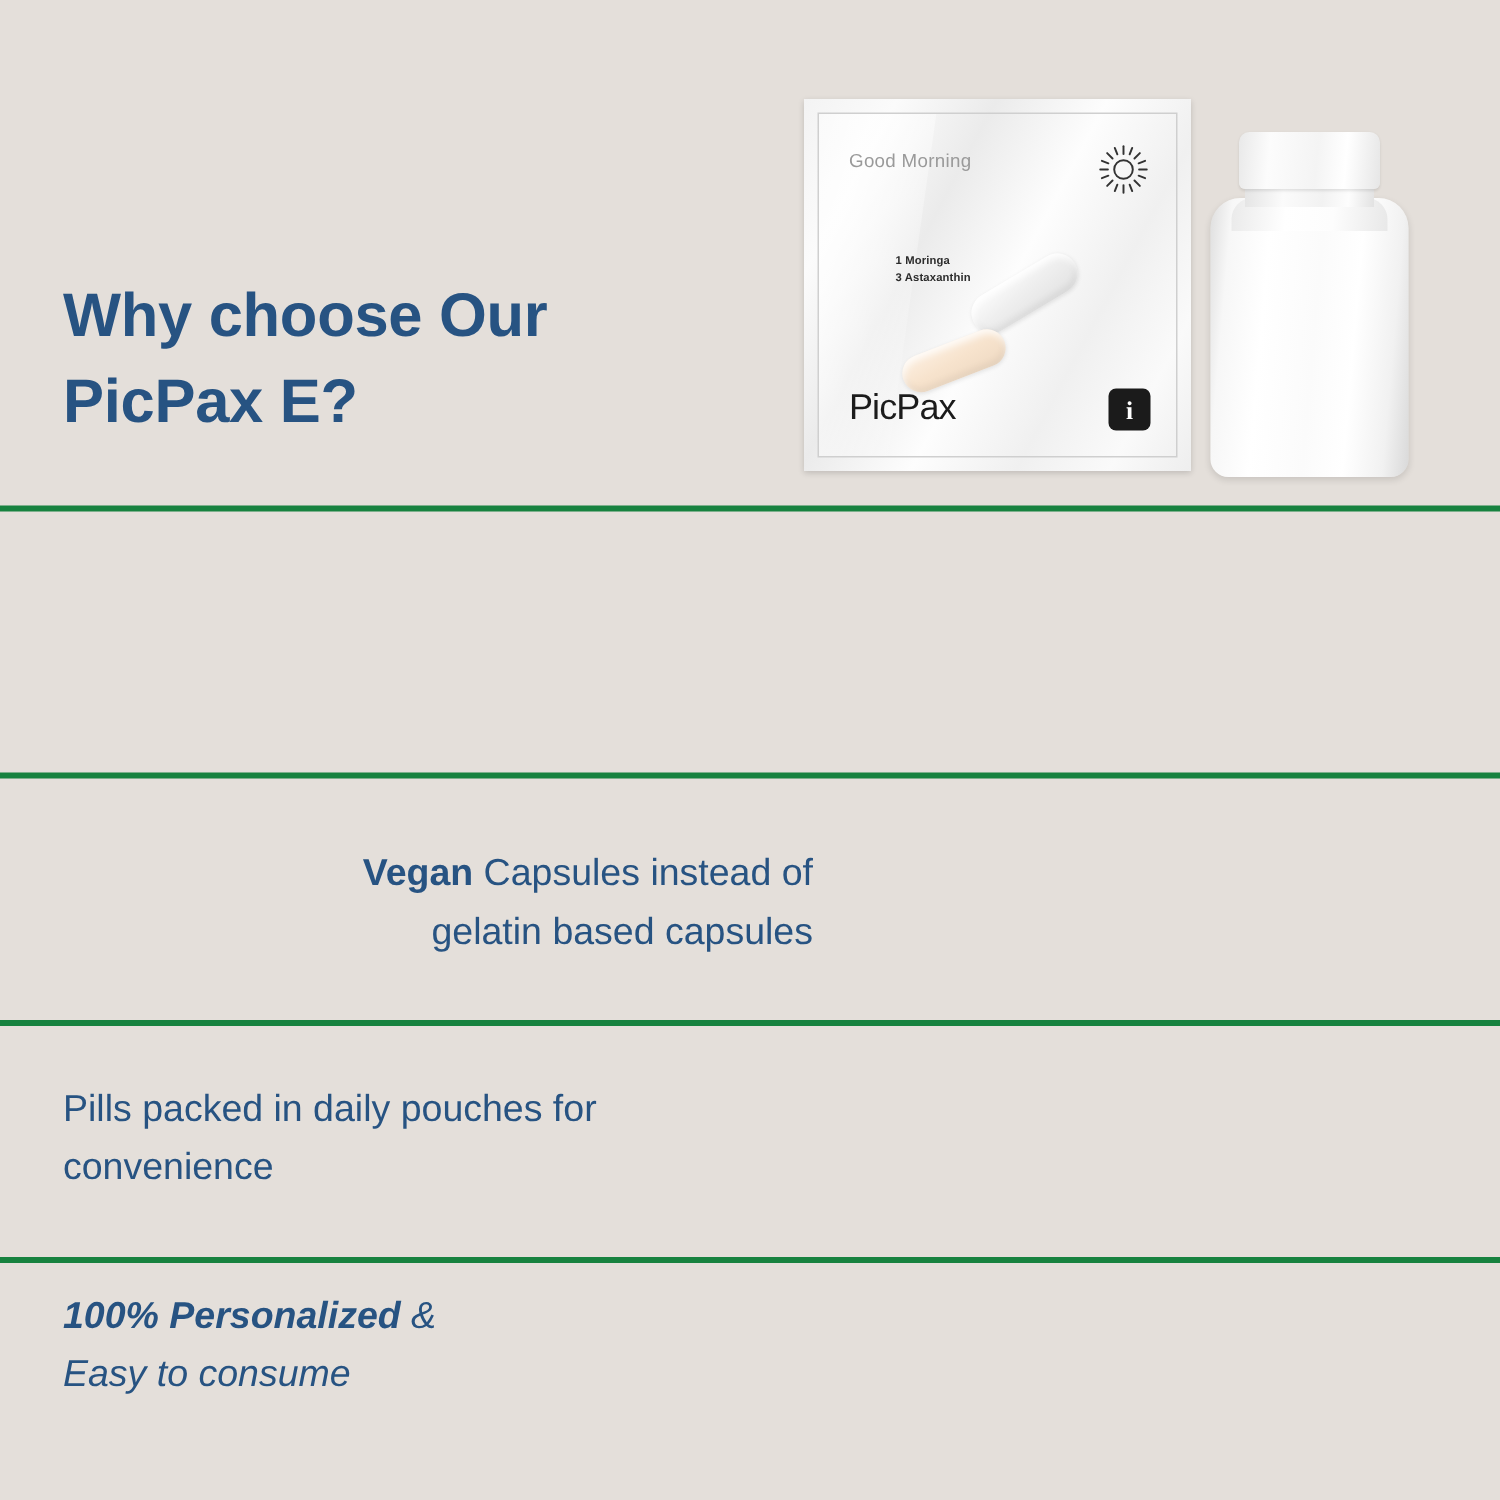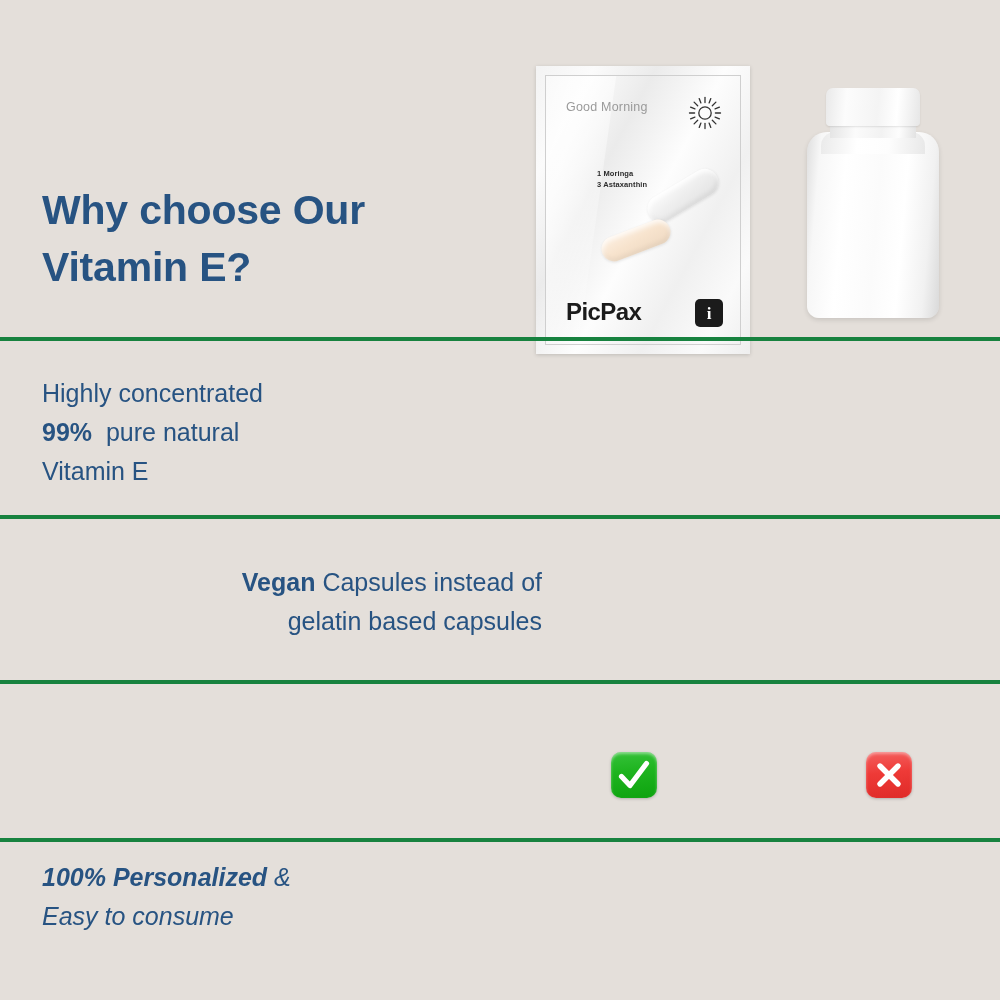--- a/index.html
+++ b/index.html
@@ -41,25 +41,26 @@
     letter-spacing: -0.2px;
     white-space: pre-line;
   }
 
   
   .sachet {
     position: absolute;
     left: 536px;
     top: 66px;
     width: 214px;
-    height: 288px;
+    height: 248px;
     background: linear-gradient(118deg,
        #f3f3f3 0%, #fbfbfb 16%, #ebebeb 33%,
        #fdfdfd 52%, #f0f0f0 70%, #fafafa 86%, #eeeeee 100%);
     box-shadow: 0 1px 4px rgba(0,0,0,0.16);
+    padding-left: 44px;
   }
   .sachet-inner {
     position: absolute;
     left: 9px; top: 9px; right: 9px; bottom: 9px;
     border: 1px solid #cfcfcf;
     overflow: hidden;
   }
   .sachet-sheen {
     position: absolute;
     left: -30%; top: -10%;
@@ -119,21 +120,21 @@
                 inset 0 -3px 5px rgba(0,0,0,0.05),
                 0 1px 3px rgba(0,0,0,0.10);
     transform: rotate(-21deg);
   }
   .sachet-brand {
     position: absolute;
     left: 20px;
     bottom: 18px;
     color: #1b1b1b;
     font-size: 24px;
-    font-weight: bold;
+    font-weight: normal;
     letter-spacing: -0.6px;
   }
   .info-badge {
     position: absolute;
     right: 17px;
     bottom: 17px;
     width: 28px;
     height: 28px;
     border-radius: 5px;
     background: #1b1b1b;
@@ -245,21 +246,21 @@
   }
 </style>
 </head>
 <body>
 
 <div class="page">
 
   <div class="hero">
 
     <div class="hero-title">Why choose Our
-Vitamin E?</div>
+PicPax E?</div>
 
     <div class="sachet">
       <div class="sachet-inner">
 
         <div class="sachet-sheen"></div>
 
         <div class="sachet-greeting">Good Morning</div>
 
         <div class="sun-icon">
           <svg viewBox="0 0 34 34" xmlns="http://www.w3.org/2000/svg">
@@ -306,46 +307,34 @@
       <div class="bottle-body"></div>
       <div class="bottle-shoulder"></div>
       <div class="bottle-neck"></div>
       <div class="bottle-cap"></div>
     </div>
 
   </div>
 
   <div class="divider" style="top:337px;"></div>
 
-  <div class="row" style="top:341px;height:174px;">
-    <div class="row-text" style="top:33px;">Highly concentrated<br><b>99%</b>&nbsp; pure natural<br>Vitamin E</div>
-    <div class="mark mark-check" style="left:611px;top:411px;">
-      <svg viewBox="0 0 46 46" xmlns="http://www.w3.org/2000/svg">
-        <path d="M10.5 24.5 L19 33.5 L35.5 11.5" stroke="#ffffff" stroke-width="5.2" fill="none" stroke-linecap="round" stroke-linejoin="round"></path>
-      </svg>
-    </div>
-    <div class="mark mark-cross" style="left:866px;top:411px;">
-      <svg viewBox="0 0 46 46" xmlns="http://www.w3.org/2000/svg">
-        <g stroke="#ffffff" stroke-width="5.4" stroke-linecap="round">
-          <line x1="14" y1="14" x2="32" y2="32"></line>
-          <line x1="32" y1="14" x2="14" y2="32"></line>
-        </g>
-      </svg>
-    </div>
-  </div>
 
   <div class="divider" style="top:515px;"></div>
 
   <div class="row" style="top:519px;height:161px;text-align:right;">
     <div class="row-text" style="top:44px;"><b>Vegan</b> Capsules instead of<br>gelatin based capsules</div>
 
   </div>
 
   <div class="divider" style="top:680px;"></div>
 
+  <div class="row" style="top:684px;height:154px;">
+    <div class="row-text" style="top:36px;">Pills packed in daily pouches for<br>convenience</div>
+
+  </div>
 
   <div class="divider" style="top:838px;"></div>
 
   <div class="row" style="top:834px;height:158px;font-style:italic;">
     <div class="row-text" style="top:24px;"><b>100% Personalized</b> &amp;<br>Easy to consume</div>
 
   </div>
 
 </div>
 

